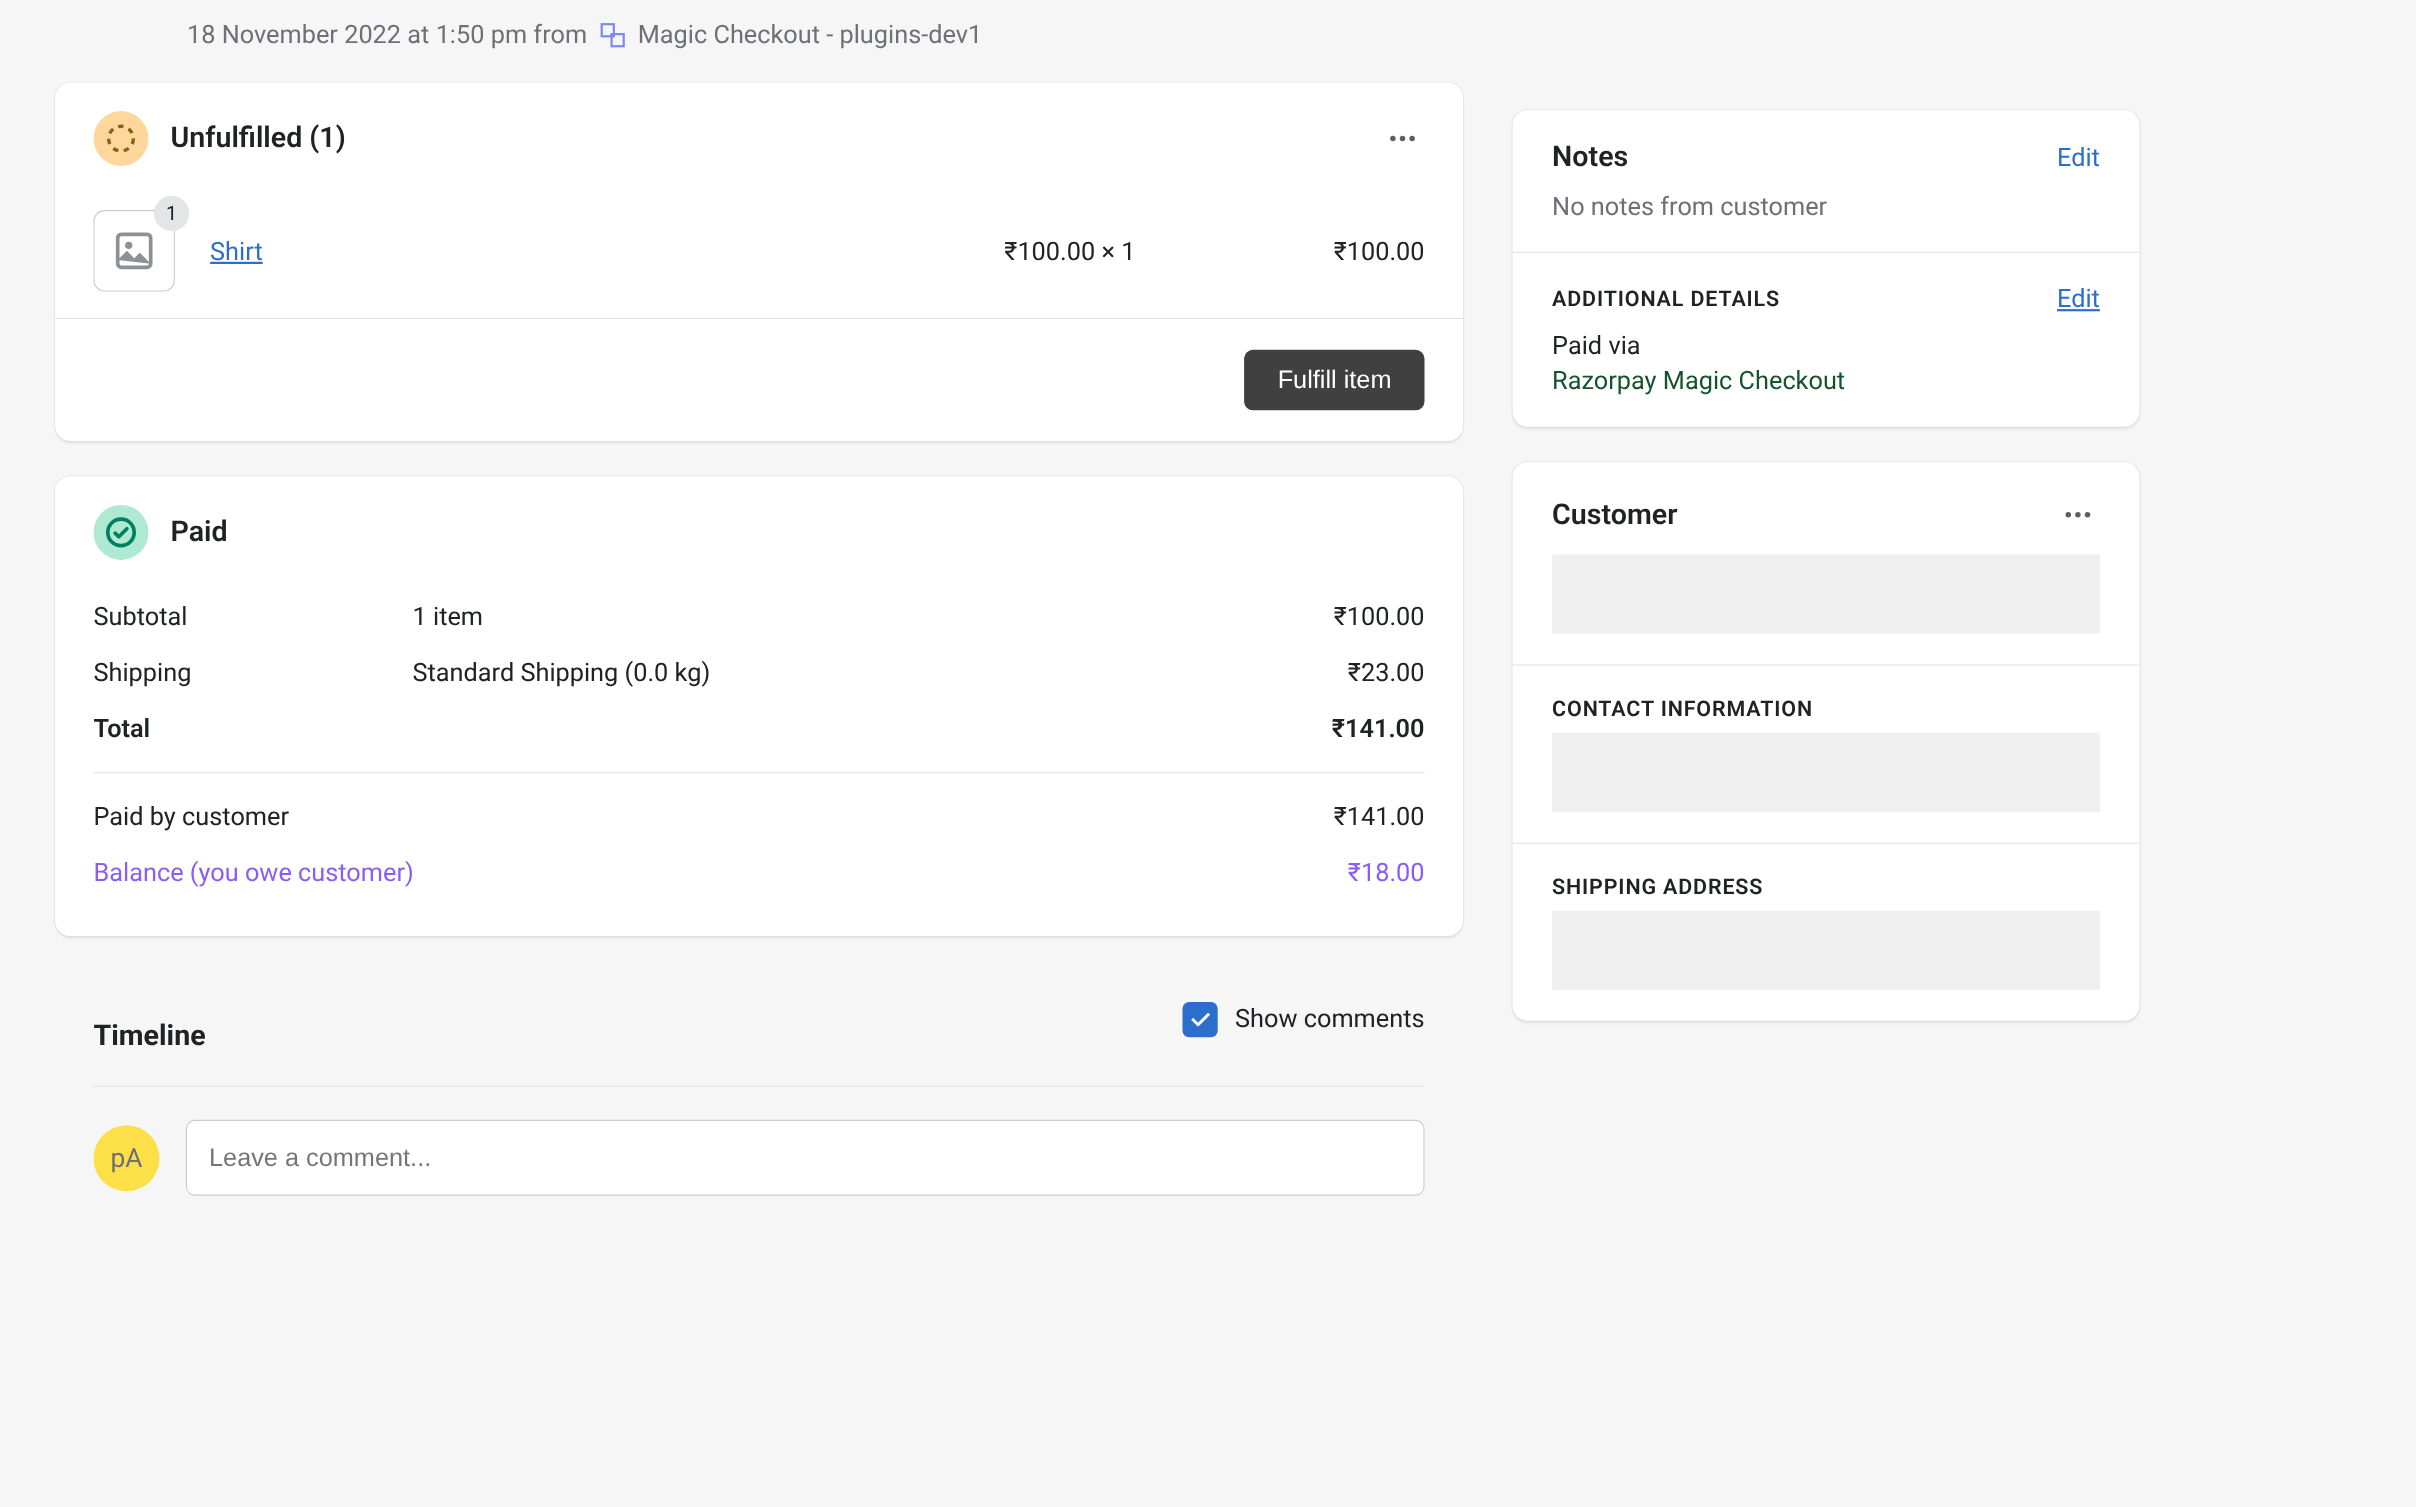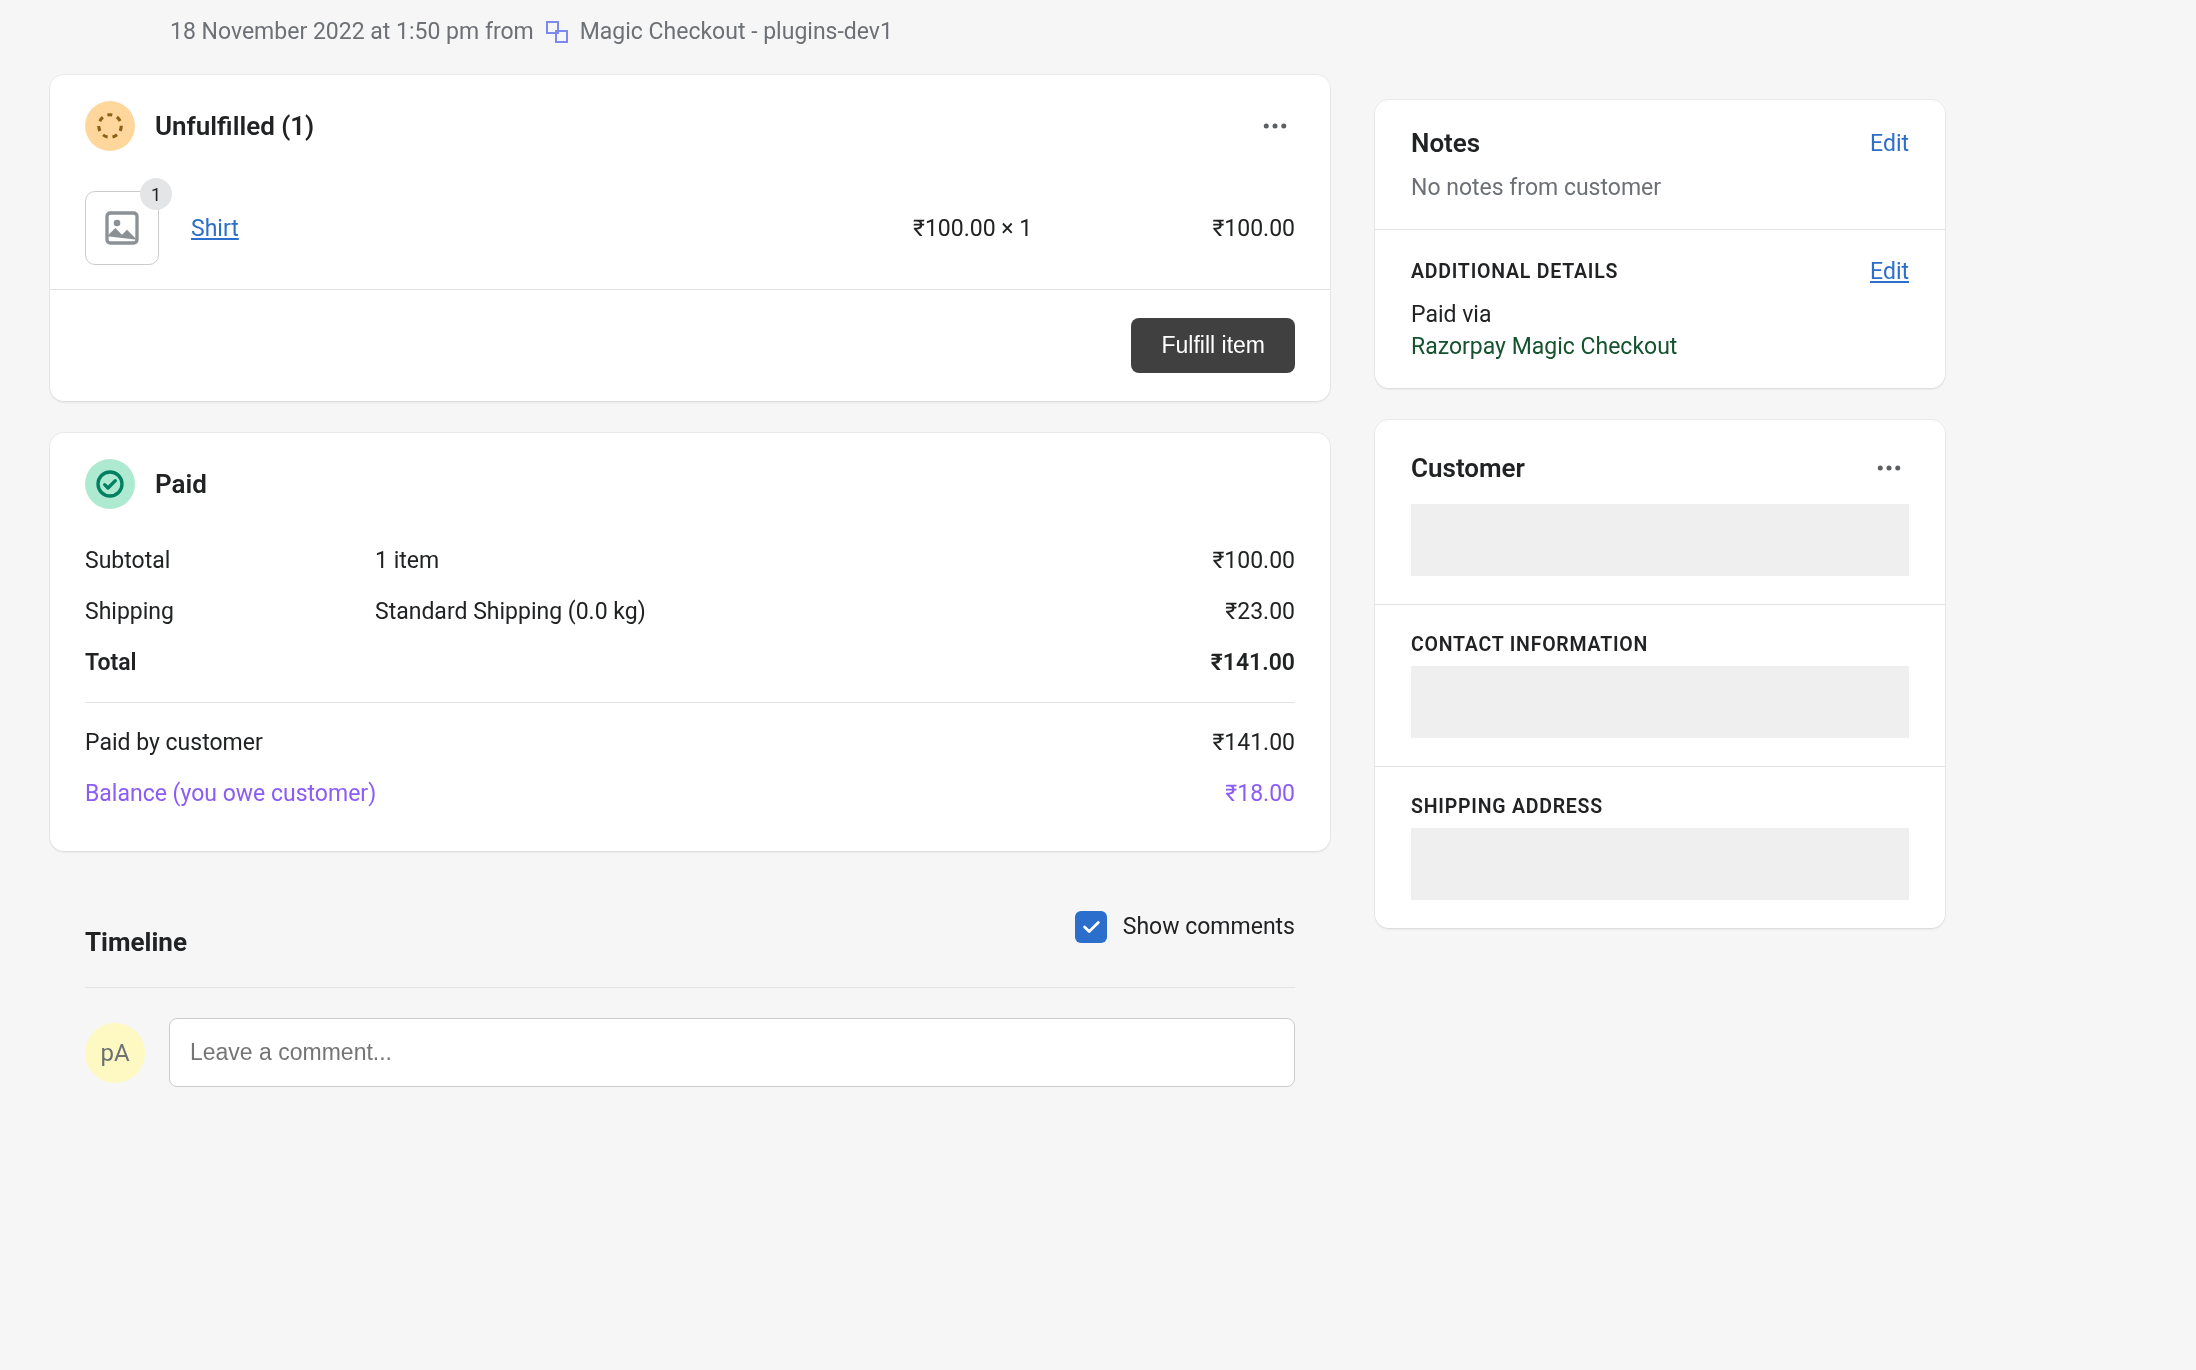--- a/index.html
+++ b/index.html
@@ -156,21 +156,21 @@
     border-radius: .6rem;
     display: flex; align-items: center; justify-content: center;
     color: #fff;
     cursor: pointer;
   }
   .chk svg { width: 2.2rem; height: 2.2rem; }
 
   .comment-row { display: flex; align-items: center; gap: 2.4rem; padding-top: 3rem; }
   .avatar {
     width: 6rem; height: 6rem; border-radius: 50%;
-    background: #fef9c3;
+    background: #fde047;
     display: flex; align-items: center; justify-content: center;
     color: #6d7175; font-size: 2.4rem;
   }
   .comment-input {
     flex: 1;
     border: .15rem solid #c9cccf;
     border-radius: .8rem;
     padding: 2rem;
     font-size: 2.3rem;
     color: #6d7175;

